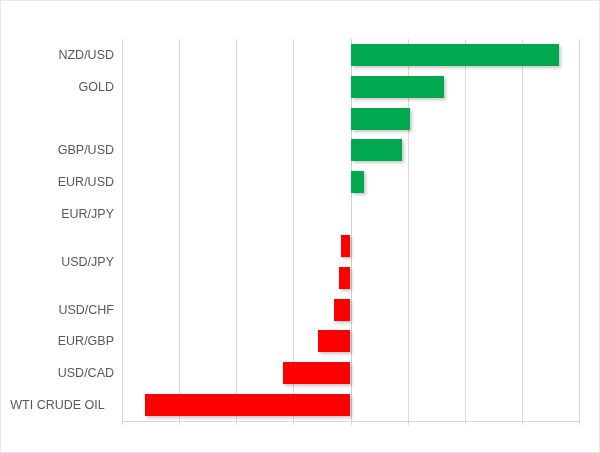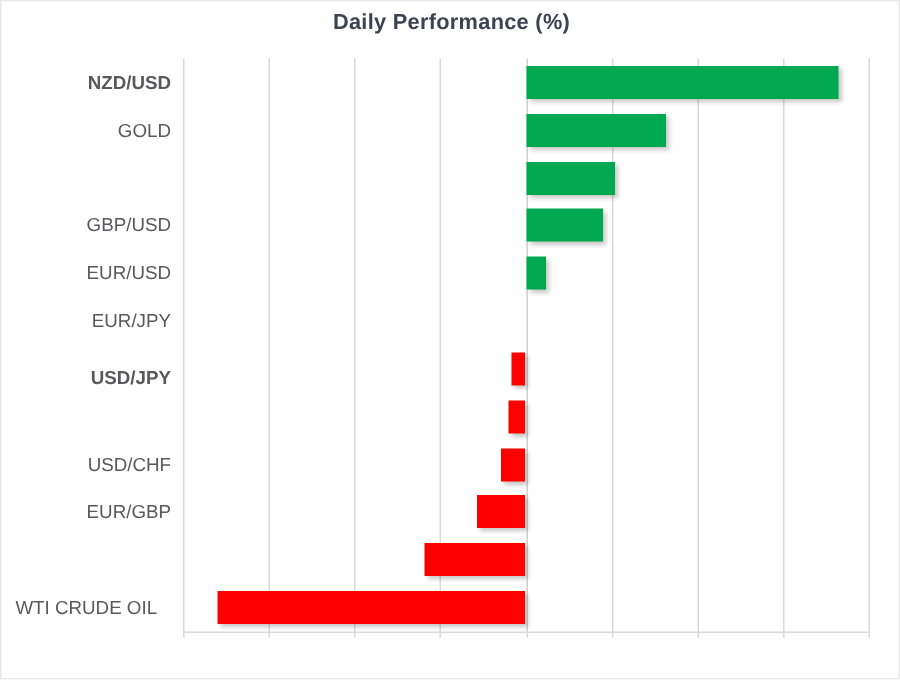--- a/index.html
+++ b/index.html
@@ -116,21 +116,20 @@
     width: 1px;
     height: 4px;
     background: #d9d9d9;
   }
 </style>
 </head>
 <body>
 
 <div id="chart-root">
 
-  <div id="chart-title">Daily Performance  (%)</div>
 
   <div id="plot-area">
     <div id="gridlines-layer">
         <div class="gridline" style="left: 0px;"></div>
         <div class="gridline" style="left: 57.125px;"></div>
         <div class="gridline" style="left: 114.25px;"></div>
         <div class="gridline" style="left: 171.375px;"></div>
         <div class="gridline axis-zero" style="left: 228.5px;"></div>
         <div class="gridline" style="left: 285.625px;"></div>
         <div class="gridline" style="left: 342.75px;"></div>
@@ -182,24 +181,25 @@
       <div class="tick-mark" style="left: 235.25px;"></div>
       <div class="tick-mark" style="left: 292.375px;"></div>
       <div class="tick-mark" style="left: 349.5px;"></div>
       <div class="tick-mark" style="left: 406.625px;"></div>
       <div class="tick-mark" style="left: 463.75px;"></div>
       <div class="tick-mark" style="left: 520.875px;"></div>
       <div class="tick-mark" style="left: 578px;"></div>
     </div>
 
   <div id="y-labels">
-      <div class="y-label" style="top: 0.916667px; font-weight: bold;">NZD/USD</div>
+      <div class="y-label" style="top: 0.916667px;">NZD/USD</div>
       <div class="y-label" style="top: 32.75px;">GOLD</div>
       <div class="y-label" style="top: 96.4167px; text-align: right;">GBP/USD</div>
       <div class="y-label" style="top: 128.25px;">EUR/USD</div>
       <div class="y-label" style="top: 160.083px;">EUR/JPY</div>
-      <div class="y-label" style="top: 198px; font-weight: bold;">USD/JPY</div>
+      <div class="y-label" style="top: 208px;">USD/JPY</div>
       <div class="y-label" style="top: 255.583px; text-align: right;">USD/CHF</div>
       <div class="y-label" style="top: 287.417px;">EUR/GBP</div>
+      <div class="y-label" style="top: 319.25px;">USD/CAD</div>
       <div class="y-label" style="top: 351.083px; text-align: center;">WTI CRUDE OIL</div>
     </div>
 
 </div>
 
 </body></html>

